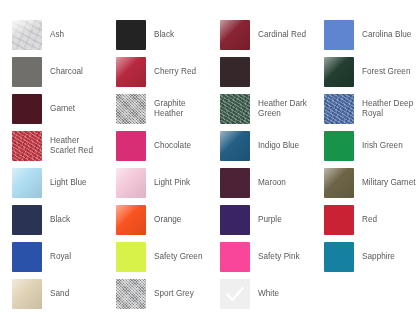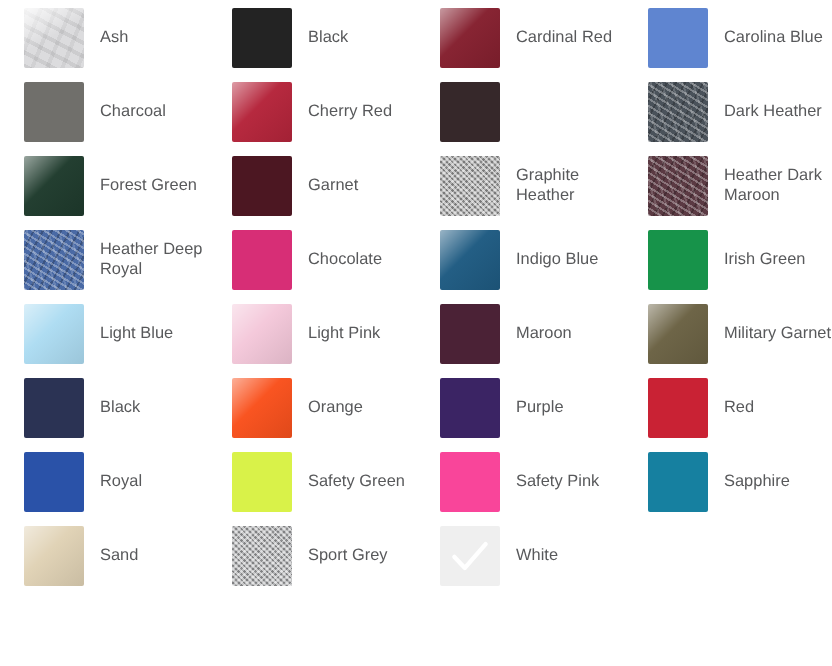--- a/index.html
+++ b/index.html
@@ -13,20 +13,21 @@
     font-family: "Liberation Sans", sans-serif;
     overflow: hidden;
   }
   #swatch-grid {
     display: grid;
     grid-template-columns: repeat(4, 104px);
     grid-template-rows: repeat(9, 37px);
     width: 416px;
     height: 303px;
     box-sizing: border-box;
+    margin-top: 16px;
   }
   .swatch-item {
     display: flex;
     align-items: center;
     padding-left: 12px;
     box-sizing: border-box;
   }
   .swatch-chip {
     width: 30px;
     height: 30px;
@@ -101,42 +102,42 @@
       <span class="swatch-label">Charcoal</span>
     </div>
     <div class="swatch-item">
       <div class="swatch-chip tex-sheen" style="background-color: rgb(181, 37, 59);"></div>
       <span class="swatch-label">Cherry Red</span>
     </div>
     <div class="swatch-item">
       <div class="swatch-chip " style="background-color: rgb(54, 40, 42);"></div>
     </div>
     <div class="swatch-item">
-      <div class="swatch-chip tex-heather" style="background-color: rgb(74, 82, 90);"></div>
-      <span class="swatch-label">Dark Heather</span>
-    </div>
-    <div class="swatch-item">
       <div class="swatch-chip tex-sheen" style="background-color: rgb(31, 59, 45);"></div>
       <span class="swatch-label">Forest Green</span>
     </div>
     <div class="swatch-item">
       <div class="swatch-chip " style="background-color: rgb(76, 23, 34);"></div>
       <span class="swatch-label">Garnet</span>
     </div>
     <div class="swatch-item">
       <div class="swatch-chip tex-speckle" style="background-color: rgb(169, 169, 169);"></div>
       <span class="swatch-label">Graphite Heather</span>
     </div>
     <div class="swatch-item">
-      <div class="swatch-chip tex-heather" style="background-color: rgb(91, 58, 67);"></div>
-      <span class="swatch-label">Heather Dark Maroon</span>
+      <div class="swatch-chip tex-heather" style="background-color: rgb(60, 92, 76);"></div>
+      <span class="swatch-label">Heather Dark Green</span>
     </div>
     <div class="swatch-item">
       <div class="swatch-chip tex-heather" style="background-color: rgb(74, 106, 165);"></div>
       <span class="swatch-label">Heather Deep Royal</span>
+    </div>
+    <div class="swatch-item">
+      <div class="swatch-chip tex-heather" style="background-color: rgb(195, 54, 65);"></div>
+      <span class="swatch-label">Heather Scarlet Red</span>
     </div>
     <div class="swatch-item">
       <div class="swatch-chip " style="background-color: rgb(215, 46, 118);"></div>
       <span class="swatch-label">Chocolate</span>
     </div>
     <div class="swatch-item">
       <div class="swatch-chip tex-sheen" style="background-color: rgb(31, 91, 130);"></div>
       <span class="swatch-label">Indigo Blue</span>
     </div>
     <div class="swatch-item">

